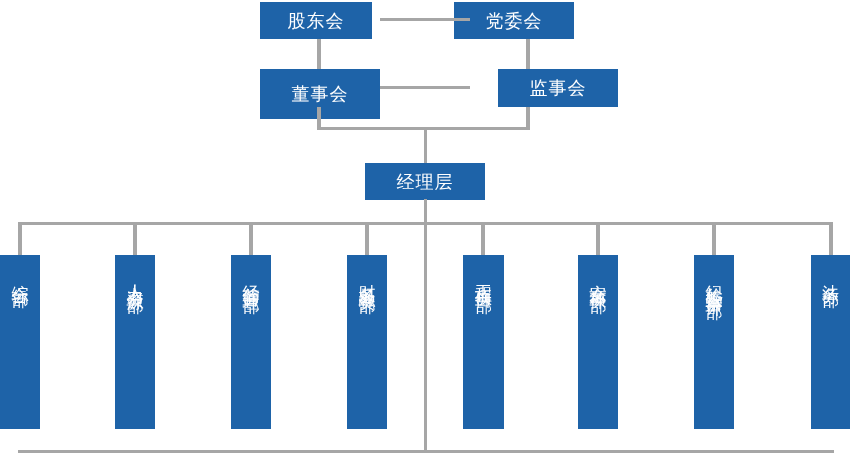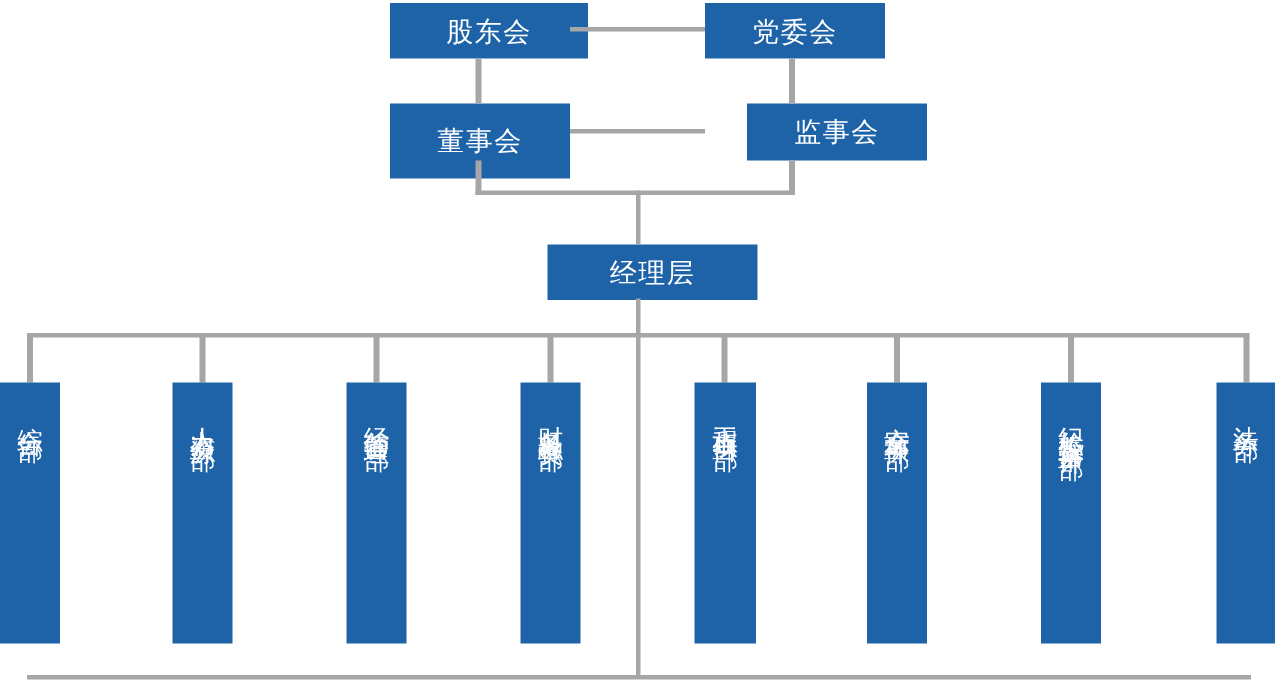--- a/index.html
+++ b/index.html
@@ -49,35 +49,35 @@
   .line {
     position: absolute;
     background: #a6a6a6;
   }
 </style>
 </head>
 <body>
 
 <div id="org-chart">
 
-  <div class="node" style="left:260px; top:2px; width:132px; height:37px;">
+  <div class="node" style="left:260px; top:2px; width:112px; height:37px;">
     <span>股东会</span>
   </div>
-  <div class="node" style="left:470px; top:2px; width:120px; height:37px;">
+  <div class="node" style="left:454px; top:2px; width:120px; height:37px;">
     <span>党委会</span>
   </div>
 
   <div class="node" style="left:260px; top:69px; width:120px; height:50px;">
     <span>董事会</span>
   </div>
   <div class="node" style="left:470px; top:69px; width:120px; height:38px;margin-left:28px;">
     <span>监事会</span>
   </div>
 
-  <div class="node" style="left:365px; top:163px; width:140px; height:37px;">
+  <div class="node" style="left:365px; top:163px; width:120px; height:37px;">
     <span>经理层</span>
   </div>
 
   <div class="line" style="left:380px; top:18px; width:90px; height:3px;"></div>
   <div class="line" style="left:380px; top:86px; width:90px; height:3px;"></div>
   <div class="line" style="left:317px; top:39px; width:4px; height:30px;"></div>
   <div class="line" style="left:526px; top:39px; width:4px; height:30px;"></div>
   <div class="line" style="left:317px; top:107px; width:4px; height:23px;"></div>
   <div class="line" style="left:526px; top:107px; width:4px; height:23px;"></div>
   <div class="line" style="left:317px; top:127px; width:213px; height:3px;"></div>

